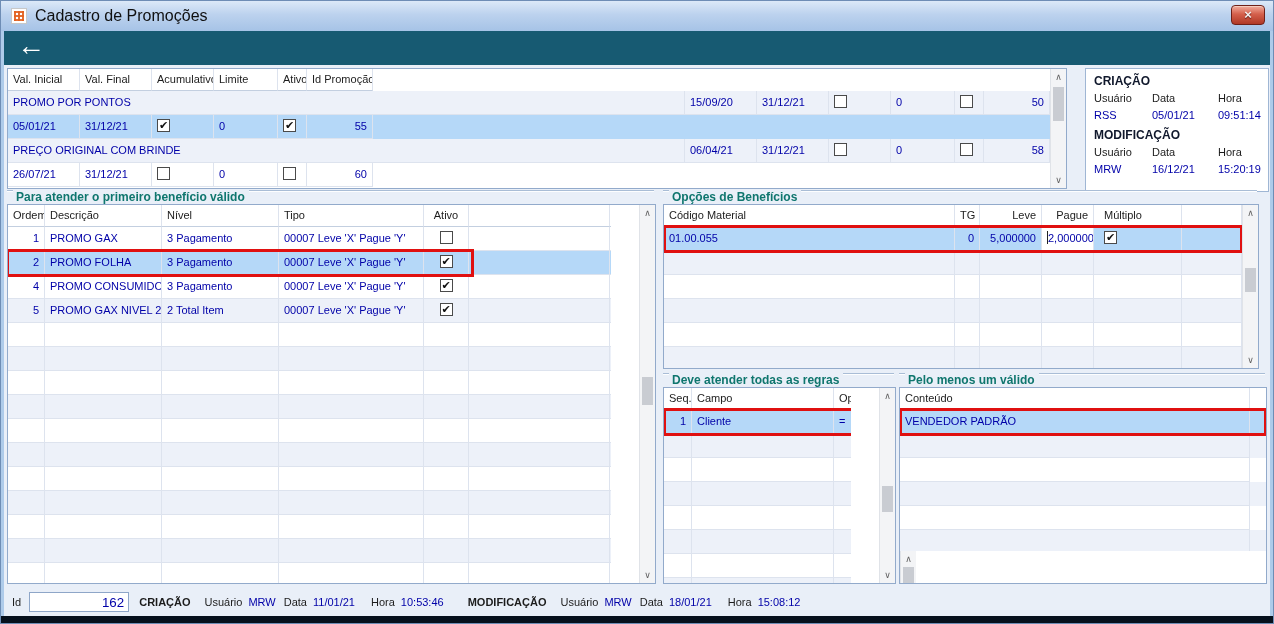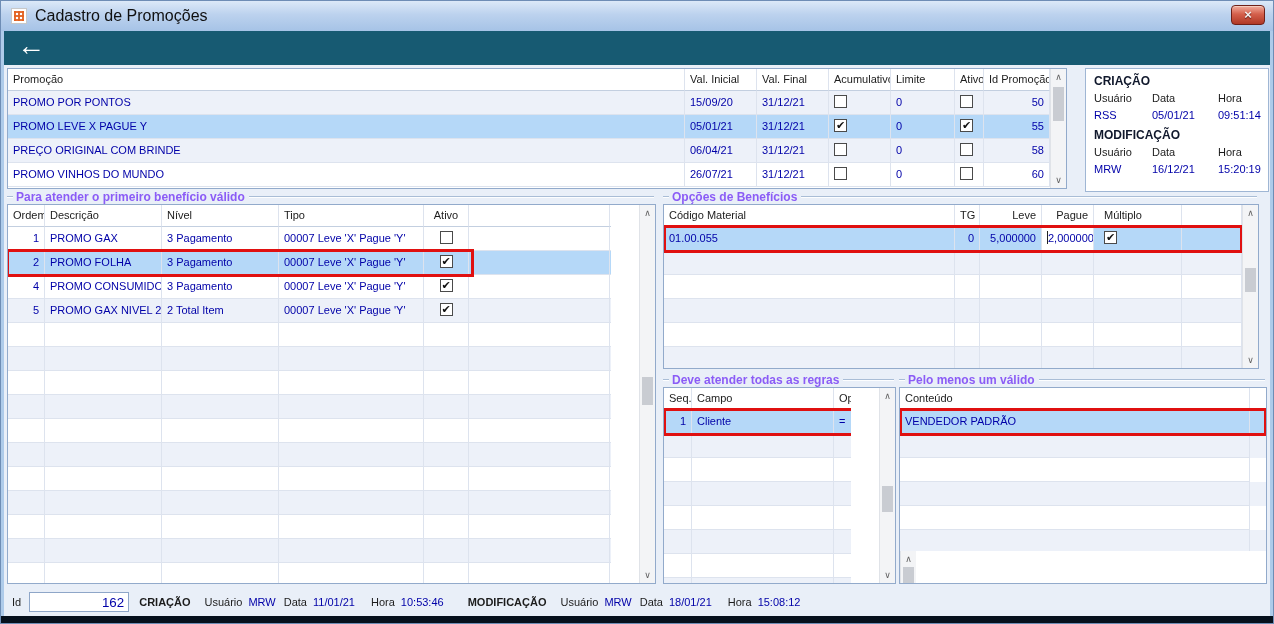--- a/index.html
+++ b/index.html
@@ -22,22 +22,22 @@
 
   
   .tealbar { position:absolute; top:30px; left:3px; right:3px; height:34px; background:#175A72; }
   .back-arrow { color:#fff; font-size:28px; font-weight:bold; line-height:30px; margin-left:13px; display:inline-block; cursor:pointer; }
 
   
   .content { position:absolute; top:64px; left:3px; right:3px; bottom:7px; background:#E9EFF8; }
   .bottom-edge { position:absolute; left:0; right:0; bottom:0; height:7px; background:#06101C; }
 
   
-  .section-title { position:absolute; display:flex; align-items:center; height:14px;
-    font-size:12px; font-weight:bold; color:#8b5cf6; white-space:nowrap; }
+  .section-title { position:absolute; display:flex; height:14px;
+    font-size:12px; font-weight:bold; color:#0f766e; white-space:nowrap; }
   .section-title .ln { border-top:1px solid #A9BDD6; border-bottom:1px solid #FDFEFF; height:0; }
   .section-title .pre { width:6px; margin-right:3px; }
   .section-title .post { flex:1; margin-left:4px; }
 
   
   .tbl-wrap { position:absolute; display:flex; background:#fff; border:1px solid #92AACB; overflow:hidden; }
   .tbl { flex:1; overflow:hidden; }
   .tr { display:flex; background:#fff; position:relative; }
   .th,.td { flex:none; border-right:1px solid #DDE3EE; border-bottom:1px solid #DDE3EE;
     padding:0 5px; white-space:nowrap; overflow:hidden; }
@@ -105,57 +105,54 @@
 
   <div class="tealbar">
     <span class="back-arrow">←</span>
   </div>
 
   <div class="content">
 
     <div class="tbl-wrap" style="left:3px;top:3px;width:1060px;height:121px;">
       <div class="tbl t-promo">
           <div class="tr thead">
-            <div class="th c0">Promoção</div>
             <div class="th c1">Val. Inicial</div>
             <div class="th c2">Val. Final</div>
             <div class="th c3">Acumulativo</div>
             <div class="th c4">Limite</div>
             <div class="th c5">Ativo</div>
             <div class="th c6">Id Promoção</div>
           </div>
           <div class="tr even">
             <div class="td c0">PROMO POR PONTOS</div>
             <div class="td c1">15/09/20</div>
             <div class="td c2">31/12/21</div>
             <div class="td c3"><div class="cb"></div></div>
             <div class="td c4">0</div>
             <div class="td c5"><div class="cb"></div></div>
             <div class="td c6">50</div>
           </div>
           <div class="tr odd selected">
-            <div class="td c0">PROMO LEVE X PAGUE Y</div>
             <div class="td c1">05/01/21</div>
             <div class="td c2">31/12/21</div>
             <div class="td c3"><div class="cb on">✔</div></div>
             <div class="td c4">0</div>
             <div class="td c5"><div class="cb on">✔</div></div>
             <div class="td c6">55</div>
           </div>
           <div class="tr even">
             <div class="td c0">PREÇO ORIGINAL COM BRINDE</div>
             <div class="td c1">06/04/21</div>
             <div class="td c2">31/12/21</div>
             <div class="td c3"><div class="cb"></div></div>
             <div class="td c4">0</div>
             <div class="td c5"><div class="cb"></div></div>
             <div class="td c6">58</div>
           </div>
           <div class="tr odd">
-            <div class="td c0">PROMO VINHOS DO MUNDO</div>
             <div class="td c1">26/07/21</div>
             <div class="td c2">31/12/21</div>
             <div class="td c3"><div class="cb"></div></div>
             <div class="td c4">0</div>
             <div class="td c5"><div class="cb"></div></div>
             <div class="td c6">60</div>
           </div>
         </div>
       <div class="vscroll">
         <div class="sarrow">∧</div>

